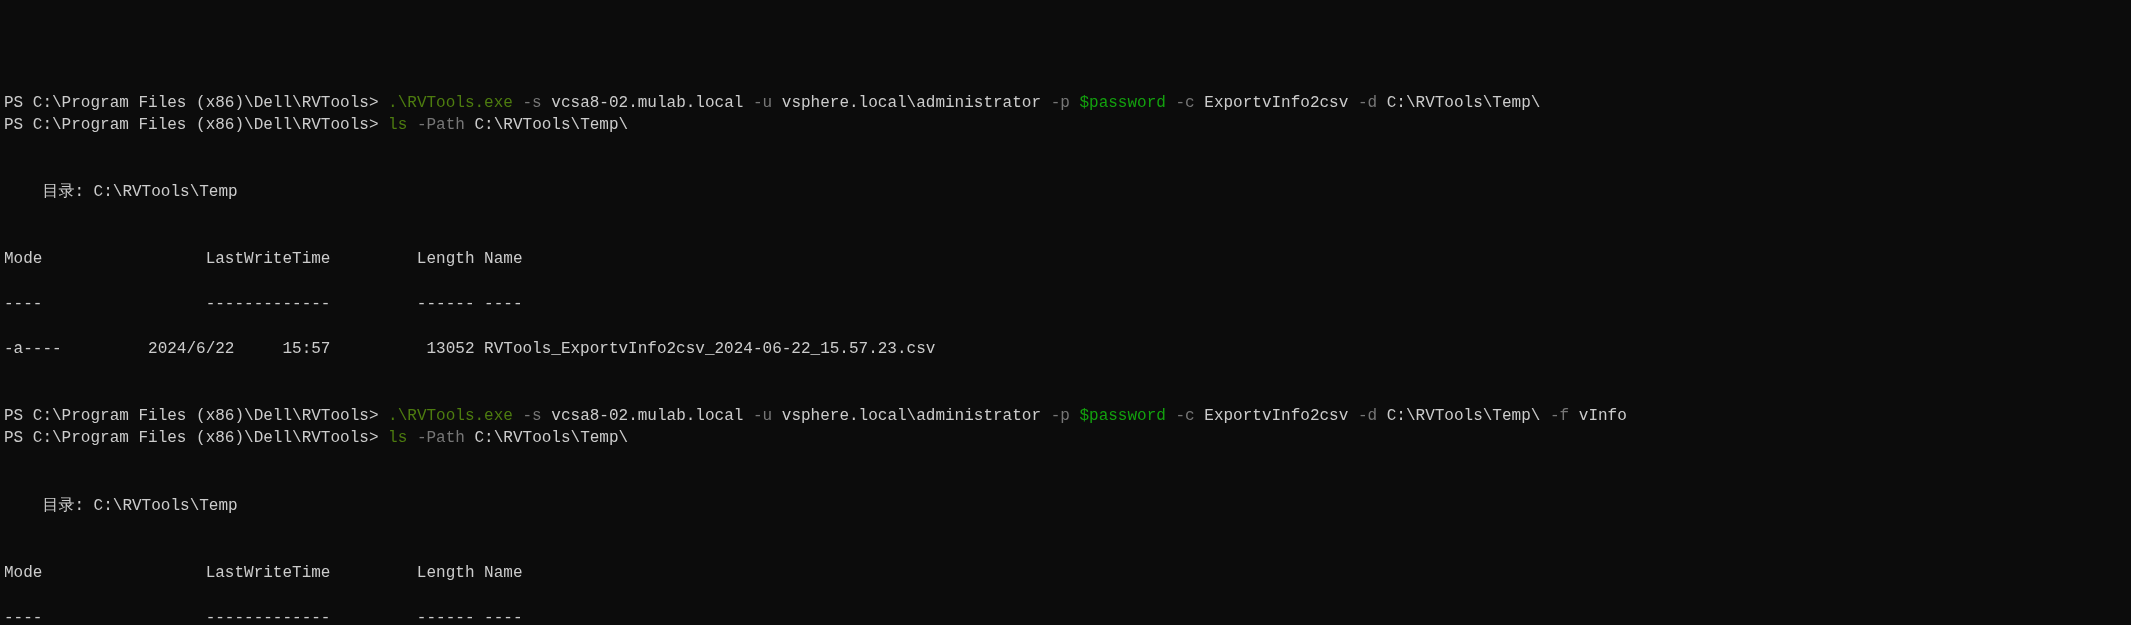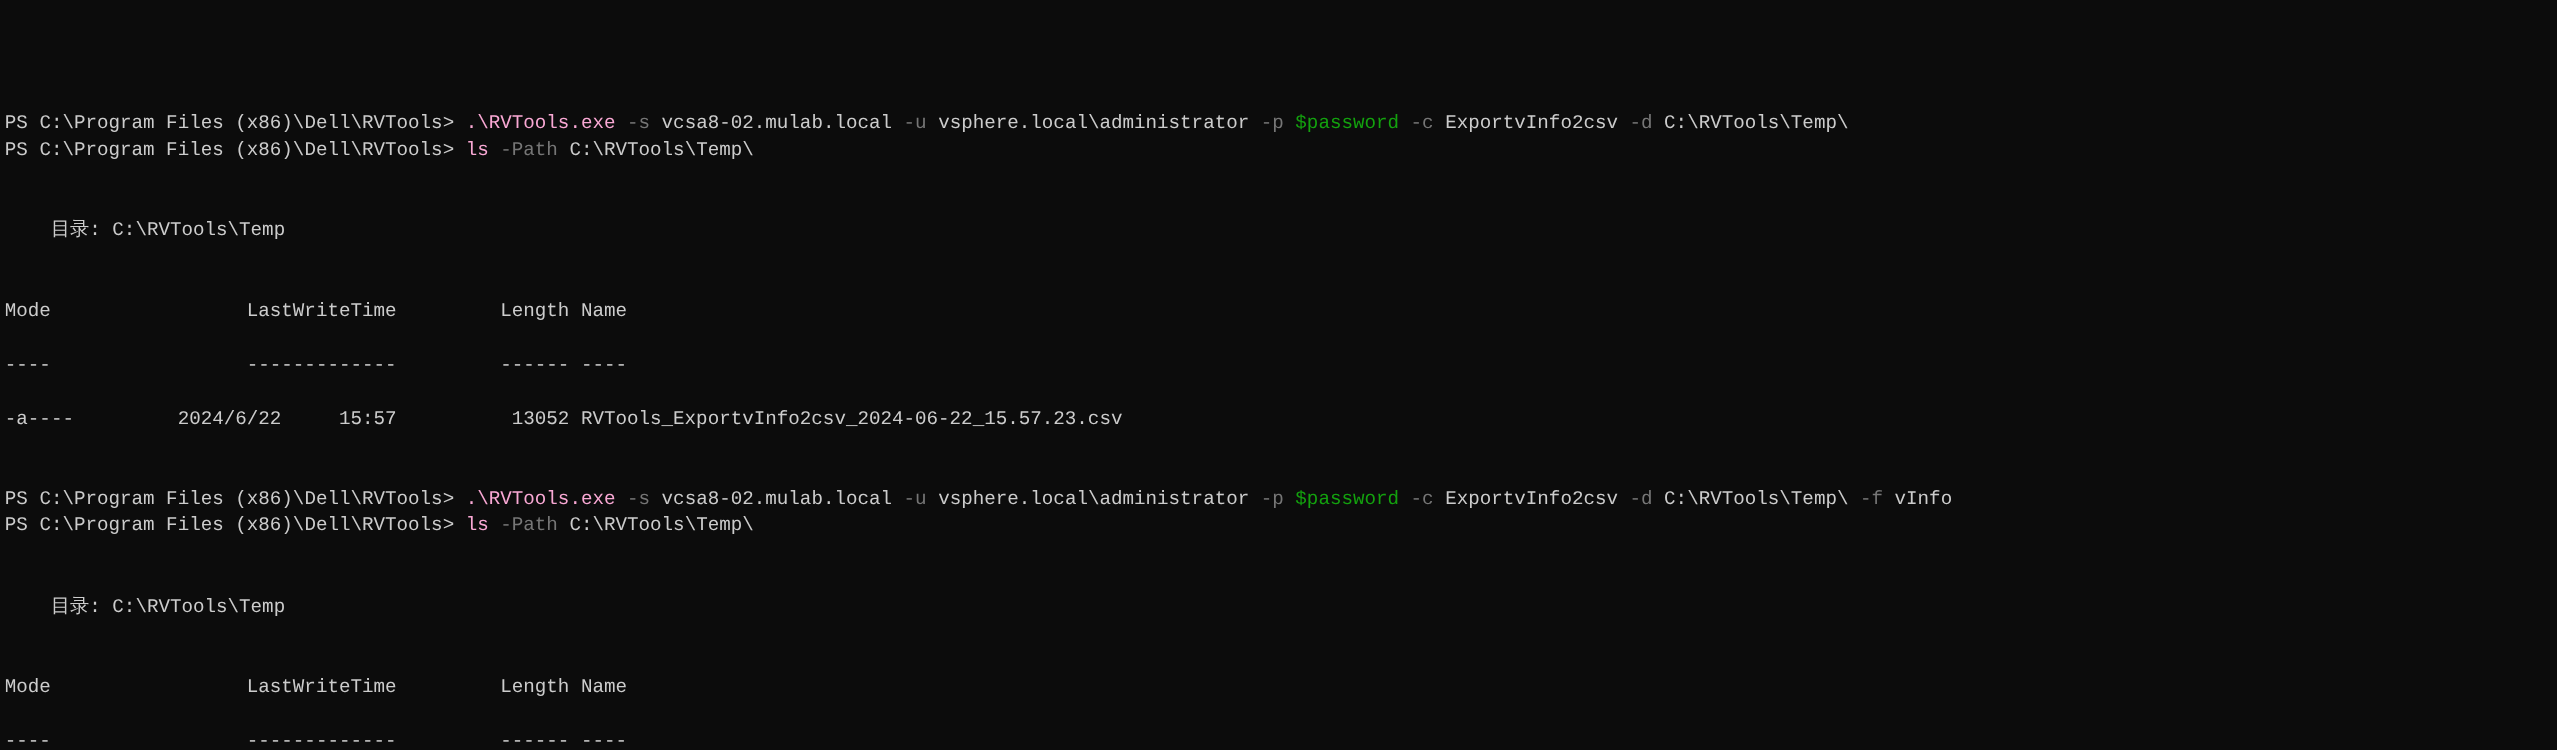--- a/index.html
+++ b/index.html
@@ -13,21 +13,21 @@
       font-family: 'Consolas', 'Courier New', monospace;
       font-size: 16px;
       line-height: 1.4;
       white-space: pre;
       padding: 2px 4px;
       width: 2131px;
       height: 625px;
       overflow: hidden;
     }
     .white { color: #cccccc; }
-    .yellow { color: #f9a8d4; }
+    .yellow { color: #4d7c0f; }
     .gray { color: #767676; }
     .green { color: #13a10e; margin-top: 18px; }
     .line {
       display: block;
     }
   </style>
 </head>
 <body>
 
 

